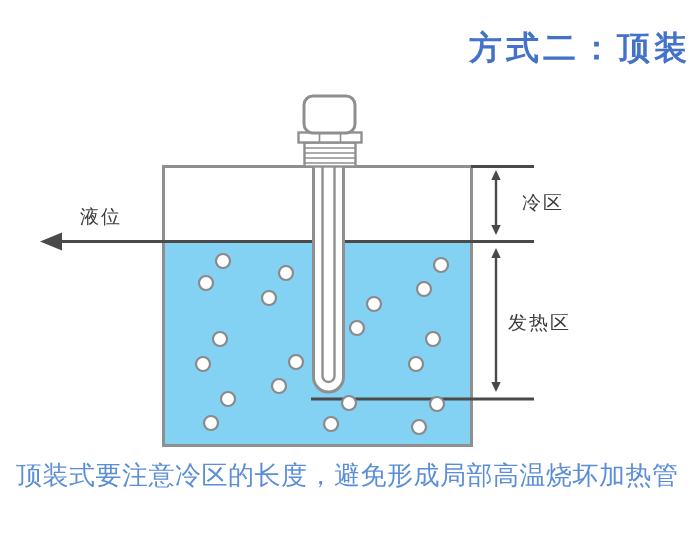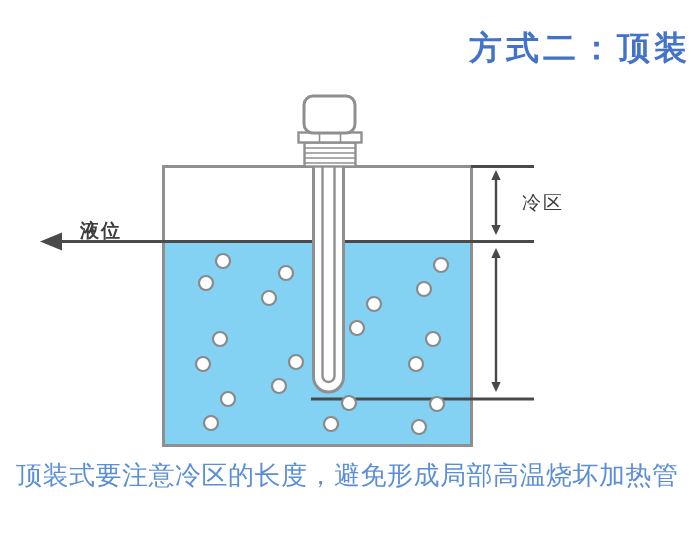--- a/index.html
+++ b/index.html
@@ -28,21 +28,21 @@
     left: 0;
     top: 0;
   }
   .zlabel {
     position: absolute;
     font-size: 19px;
     color: #3c3c3c;
     letter-spacing: 2px;
     white-space: nowrap;
   }
-  .label-liquid { left: 80px;  top: 218px; font-weight: bold; }
+  .label-liquid { left: 80px;  top: 204px; }
   .label-cold   { left: 507px; top: 190px; margin-left: 15px; }
   .label-heat   { left: 508px; top: 310px; }
   .caption {
     position: absolute;
     left: 16px;
     top: 458px;
     font-size: 26px;
     color: #5c8ed8;
     letter-spacing: 0.5px;
     white-space: nowrap;
@@ -125,15 +125,16 @@
         <circle cx="416" cy="364" r="7" class="bubble"></circle>
         <circle cx="349" cy="403" r="7" class="bubble"></circle>
         <circle cx="437" cy="404" r="7" class="bubble"></circle>
         <circle cx="331" cy="424" r="7" class="bubble"></circle>
         <circle cx="419" cy="427" r="7" class="bubble"></circle>
       </g>
   </svg>
 
   <div class="zlabel label-liquid">液位</div>
   <div class="zlabel label-cold">冷区</div>
+  <div class="zlabel label-heat">发热区</div>
 
   <div class="caption">顶装式要注意冷区的长度，避免形成局部高温烧坏加热管</div>
 </div>
 
 </body></html>

